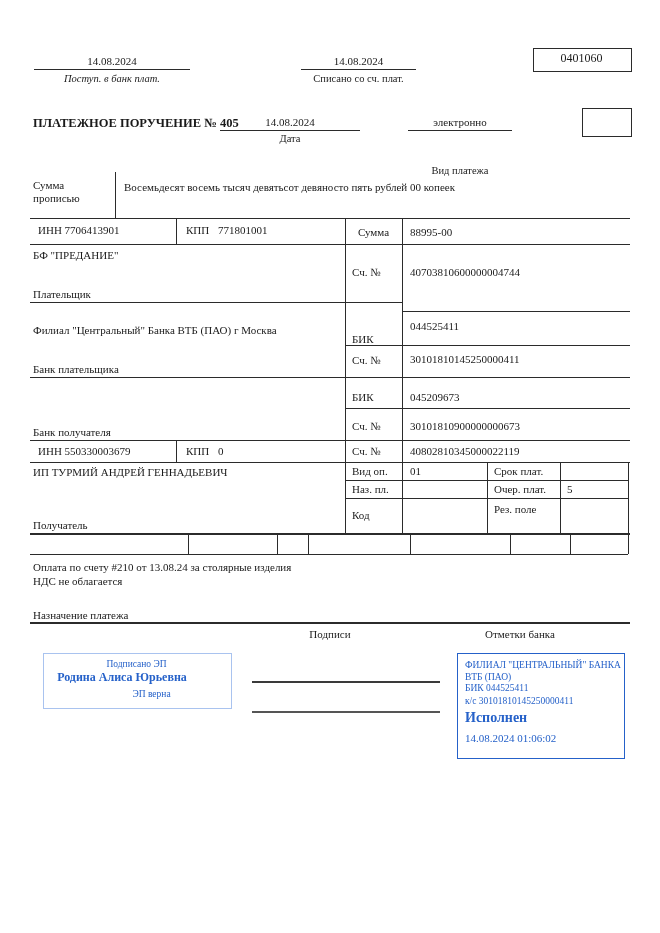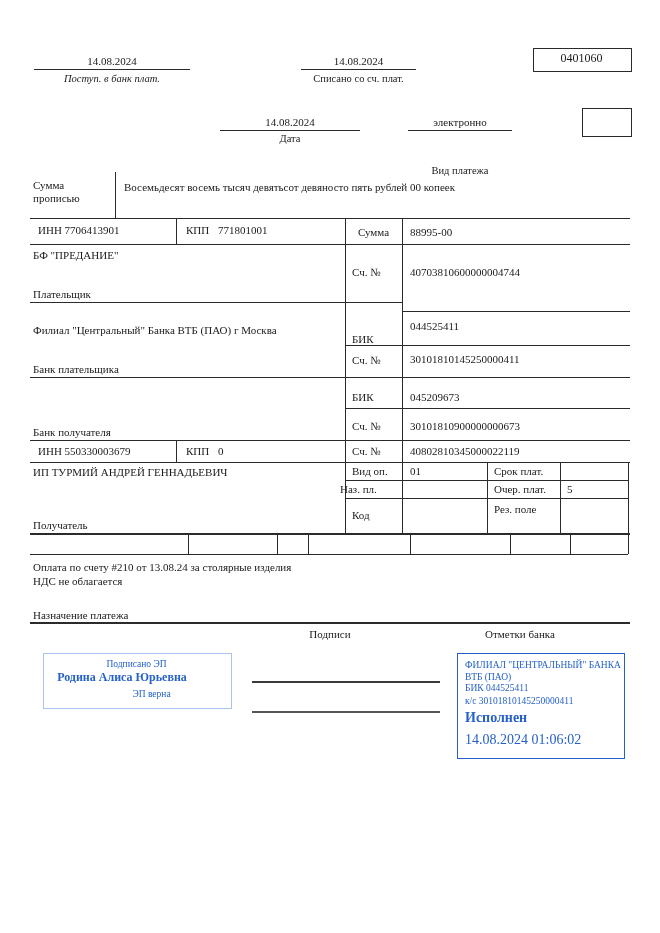--- a/index.html
+++ b/index.html
@@ -30,20 +30,21 @@
   <div class="hl" style="left:34px;top:69px;width:156px;"></div>
   <div class="t c small" style="left:34px;top:73px;width:156px;font-style:italic;">Поступ. в банк плат.</div>
 
   <div class="t c" style="left:301px;top:55px;width:115px;">14.08.2024</div>
   <div class="hl" style="left:301px;top:69px;width:115px;"></div>
   <div class="t c small" style="left:301px;top:73px;width:115px;">Списано со сч. плат.</div>
 
   <div class="box" style="left:533px;top:48px;width:97px;height:22px;"></div>
   <div class="t c" style="left:533px;top:52px;width:97px;font-size:12px;">0401060</div>
 
+  <div class="t b" style="left:33px;top:116px;font-size:12.5px;">ПЛАТЕЖНОЕ ПОРУЧЕНИЕ № 405</div>
 
   <div class="t c" style="left:220px;top:116px;width:140px;">14.08.2024</div>
   <div class="hl" style="left:220px;top:130px;width:140px;"></div>
   <div class="t c small" style="left:220px;top:133px;width:140px;">Дата</div>
 
   <div class="t c" style="left:408px;top:116px;width:104px;">электронно</div>
   <div class="hl" style="left:408px;top:130px;width:104px;"></div>
   <div class="t c small" style="left:408px;top:133px;width:104px;margin-top:32px;">Вид платежа</div>
 
   <div class="box" style="left:582px;top:108px;width:48px;height:27px;"></div>
@@ -111,21 +112,21 @@
   <div class="t" style="left:218px;top:445px;">0</div>
   <div class="t" style="left:352px;top:445px;">Сч. №</div>
   <div class="t" style="left:410px;top:445px;">40802810345000022119</div>
   <div class="t" style="left:33px;top:466px;">ИП ТУРМИЙ АНДРЕЙ ГЕННАДЬЕВИЧ</div>
 
   <div class="t" style="left:352px;top:465px;">Вид оп.</div>
   <div class="t" style="left:410px;top:465px;">01</div>
   <div class="t" style="left:494px;top:465px;">Срок плат.</div>
   <div class="t" style="left:567px;top:465px;"></div>
 
-  <div class="t" style="left:340px;top:483px;">Наз. пл.</div>
+  <div class="t" style="left:352px;top:483px;">Наз. пл.</div>
   <div class="t" style="left:410px;top:483px;"></div>
   <div class="t" style="left:494px;top:483px;">Очер. плат.</div>
   <div class="t" style="left:567px;top:483px;">5</div>
 
   <div class="t" style="left:352px;top:509px;">Код</div>
   <div class="t" style="left:410px;top:509px;"></div>
   <div class="t" style="left:494px;top:503px;">Рез. поле</div>
   <div class="t" style="left:567px;top:503px;"></div>
 
   <div class="t" style="left:33px;top:519px;">Получатель</div>
@@ -144,15 +145,15 @@
 
   <div class="hl" style="left:252px;top:681px;width:188px;height:1.5px;background:#3a3a3a;"></div>
   <div class="hl" style="left:252px;top:711px;width:188px;height:1.5px;background:#555;"></div>
 
   <div class="stamp-bank" style="left:457px;top:653px;width:166px;height:104px;"></div>
   <div class="t blue pre" style="left:465px;top:660px;font-size:9.5px;line-height:11.5px;">ФИЛИАЛ "ЦЕНТРАЛЬНЫЙ" БАНКА
 ВТБ (ПАО)</div>
   <div class="t blue" style="left:465px;top:683px;font-size:9.5px;">БИК 044525411</div>
   <div class="t blue" style="left:465px;top:696px;font-size:9.5px;">к/с 30101810145250000411</div>
   <div class="t blue b" style="left:465px;top:710px;font-size:14px;">Исполнен</div>
-  <div class="t blue" style="left:465px;top:732px;font-size:14px;">14.08.2024 01:06:02</div>
+  <div class="t blue" style="left:465px;top:732px;font-size:11px;">14.08.2024 01:06:02</div>
 
 </div>
 
 </body></html>

